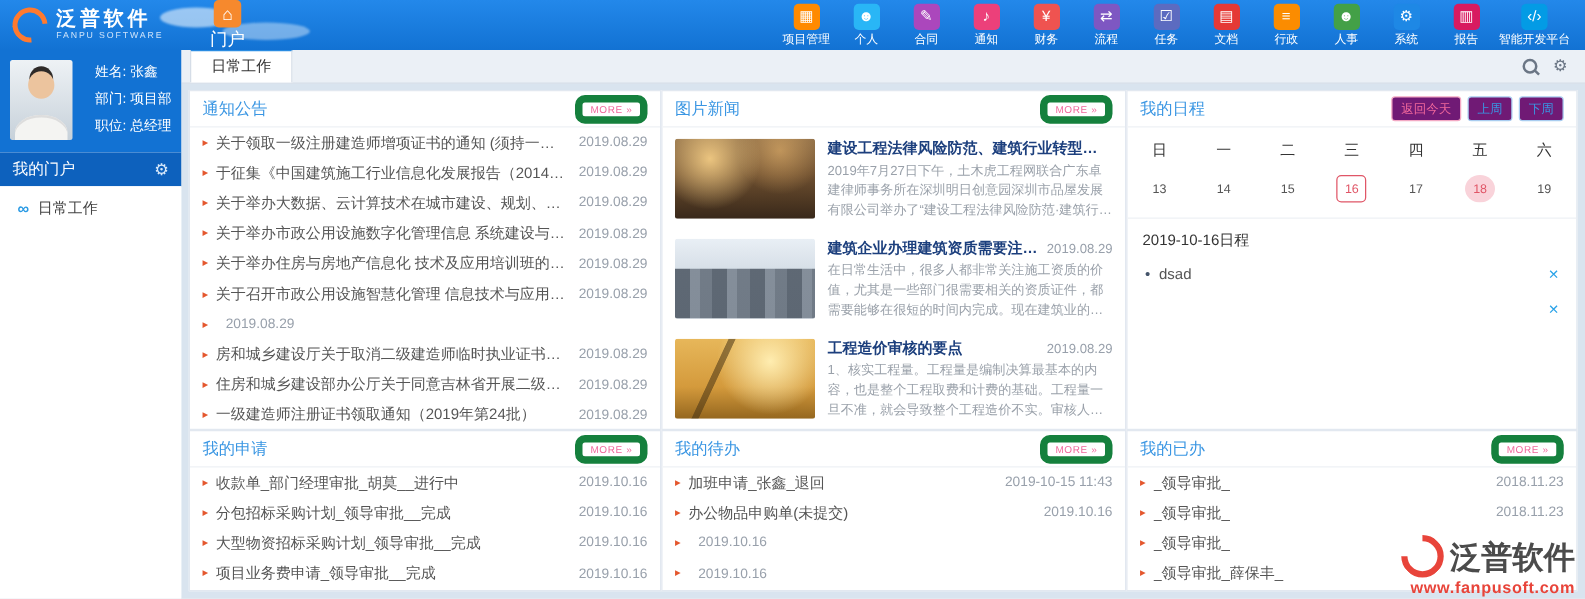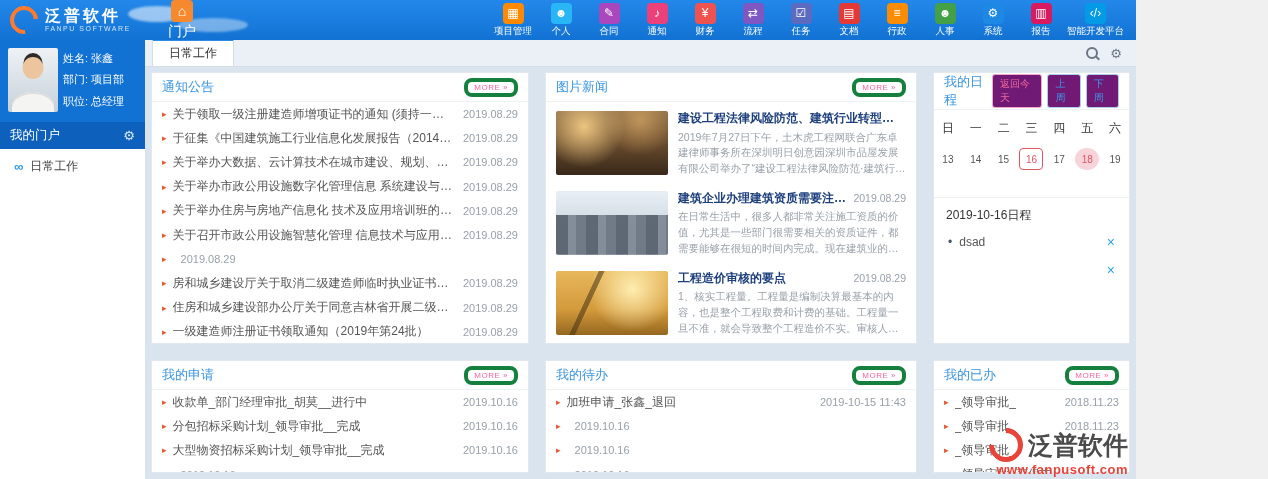--- a/index.html
+++ b/index.html
@@ -1,17 +1,17 @@
 <!DOCTYPE html>
 <html><head>
 <meta charset="utf-8">
 <style>
   html,body{margin:0;padding:0}
   body{font-family:"Liberation Sans","DejaVu Sans",sans-serif;background:#f0f0f0}
-  .page{position:relative;width:1136px;height:479px;background:#d9e4ef;overflow:hidden}
+  .page{position:relative;width:1268px;height:479px;background:#d9e4ef;overflow:hidden}
 
   
   .topbar{position:absolute;top:0;left:0;right:0;height:40px;background:linear-gradient(180deg,#2388ea,#1272d3);display:flex;align-items:center;z-index:6}
   .logo{width:150px;display:flex;align-items:center;gap:7px;padding-left:10px;cursor:pointer}
   .logo-mark{width:20px;height:20px;border-radius:50%;border:4px solid #ff7a2f;border-right-color:transparent;transform:rotate(40deg)}
   .logo-text{display:flex;flex-direction:column;line-height:1.1}
   .logo-title{color:#fff;font-size:16px;font-weight:bold;letter-spacing:3px}
   .logo-sub{color:#cfe4fa;font-size:7px;letter-spacing:1.5px}
   .cloud{position:absolute;background:rgba(255,255,255,.55);border-radius:50%;filter:blur(1px)}
   .c1{left:128px;top:6px;width:58px;height:16px}
@@ -19,45 +19,45 @@
   .portal-item{display:flex;flex-direction:column;align-items:center;margin-left:8px;cursor:pointer;z-index:2}
   .portal-icon{width:22px;height:22px;background:#f6892d;border-radius:4px;color:#fff;font-size:14px;line-height:22px;text-align:center}
   .portal-label{color:#fff;font-size:14px;margin-top:1px}
   .topnav{margin-left:auto;display:flex;align-items:center;gap:4px;padding-right:12px}
   .nav-item{display:flex;flex-direction:column;align-items:center;min-width:44px;cursor:pointer}
   .nav-icon{width:21px;height:21px;border-radius:4px;color:#fff;font-size:12px;line-height:21px;text-align:center;background:#888}
   .nav-label{color:#fff;font-size:9.5px;margin-top:1px;white-space:nowrap}
 
   
   .sidebar{position:absolute;top:40px;left:0;width:145px;bottom:0;background:#fff;z-index:5;display:flex;flex-direction:column}
-  .user-card{background:#1272d3;padding:8px 2px 10px 8px;display:flex;gap:5px}
+  .user-card{background:#1272d3;padding:8px 2px 10px 8px;display:flex;gap:18px}
   .avatar{width:50px;height:64px;background:linear-gradient(180deg,#eef2f5,#c7d1da);border-radius:2px;position:relative;overflow:hidden;flex:0 0 50px}
   .avatar::before{content:"";position:absolute;top:9px;left:50%;transform:translateX(-50%);width:21px;height:22px;border-radius:50%;background:#ecc49e;box-shadow:0 -5px 0 -1px #2e2a28}
   .avatar::after{content:"";position:absolute;bottom:-8px;left:50%;transform:translateX(-50%);width:42px;height:28px;border-radius:50% 50% 0 0;background:#f4f4f2;box-shadow:inset 0 2px 0 #ddd}
   .user-info{color:#fff;font-size:11px;line-height:1.95;white-space:nowrap}
   .portal-header{background:#0d61bd;color:#fff;font-size:12.5px;height:27px;display:flex;align-items:center;justify-content:space-between;padding:0 10px;cursor:pointer}
   .portal-header .gear{font-size:13px;cursor:pointer;color:#d8e9fb}
   .side-menu{background:#fff;flex:1}
   .side-item{display:flex;align-items:center;gap:7px;padding:9px 14px;font-size:12px;color:#444;cursor:pointer}
   .link-icon{color:#2a9ae4;font-size:13px;font-weight:bold}
 
   
   .tabbar{position:absolute;left:145px;right:0;top:40px;height:26px;background:#ebf0f6;border-bottom:1px solid #d5dde7;display:flex;align-items:flex-end;z-index:4}
   .tab{height:25px;background:#fff;padding:0 16px;display:flex;align-items:center;font-size:12px;color:#333;border:1px solid #d5dde7;border-bottom:none;border-top:2px solid #2a8ce2;margin-left:7px;cursor:pointer}
   .tab-tools{margin-left:auto;display:flex;align-items:center;gap:12px;padding:0 14px;height:100%}
   .search-ico{width:8px;height:8px;border:2px solid #6b7685;border-radius:50%;position:relative;display:inline-block;cursor:pointer}
   .search-ico::after{content:"";position:absolute;width:5px;height:2px;background:#6b7685;transform:rotate(45deg);right:-4px;bottom:-2px}
   .gear2{color:#6b7685;font-size:13px;cursor:pointer}
 
   
-  .content{position:absolute;left:145px;right:0;top:66px;bottom:0;padding:6px;display:grid;grid-template-columns:378px 372px 1fr;grid-template-rows:272px 1fr;gap:16px}
+  .content{position:absolute;left:145px;right:0;top:66px;bottom:0;padding:6px;display:grid;grid-template-columns:378px 372px 1fr;grid-template-rows:272px 1fr;gap:0}
   .panel{background:#fff;border:1px solid #e2e8f0;display:flex;flex-direction:column;overflow:hidden;min-width:0}
   .panel-hd{flex:0 0 28px;display:flex;align-items:center;justify-content:space-between;padding:0 10px;border-bottom:1px solid #eef1f5}
   .panel-title{font-size:13px;color:#3a96e3}
-  .more{font-size:8px;color:#f0679b;border:4px solid #15803d;border-radius:8px;padding:1px 6px;letter-spacing:.5px;cursor:pointer;white-space:nowrap}
+  .more{font-size:8px;color:#f0679b;border:6px solid #15803d;border-radius:8px;padding:1px 6px;letter-spacing:.5px;cursor:pointer;white-space:nowrap}
 
   .list{flex:1;overflow:hidden;padding:0 10px}
   .row{display:flex;align-items:center;height:24.2px;font-size:12px;cursor:pointer}
   .arr{color:#e4572e;font-size:9px;margin-right:6px;flex:0 0 auto}
   .txt{flex:1;color:#555;white-space:nowrap;overflow:hidden;text-overflow:ellipsis;min-width:0}
   .date{color:#98a0ab;font-size:11px;margin-left:8px;flex:0 0 auto}
 
   
   .news-list{flex:1;overflow:hidden;padding:2px 10px}
   .news-item{display:flex;gap:10px;padding:7px 0;cursor:pointer}
@@ -75,21 +75,21 @@
   .cal-btns{display:flex;gap:5px}
   .cal-btn{font-size:10px;border-radius:3px;padding:2px 7px;cursor:pointer;background:#701a75}
   .btn-today{color:#f0679b;border:1px solid #f3a9c4}
   .btn-week{color:#3a96e3;border:1px solid #a9cdf0}
   .cal-grid{display:grid;grid-template-columns:repeat(7,1fr);text-align:center}
   .cal-day{font-size:12px;color:#333;padding:10px 0 5px}
   .cal-date{font-size:10px;color:#555;padding:6px 0;cursor:pointer}
   .cal-date .dnum{display:inline-flex;width:22px;height:20px;align-items:center;justify-content:center;border-radius:4px;border:1px solid transparent}
   .cal-date.selected .dnum{border-color:#e05667;color:#e05667}
   .cal-date.highlight .dnum{background:#f9d3da;color:#e05667;border-radius:50%}
-  .day-sec{border-top:1px solid #eef1f5;margin-top:21px;padding:9px 12px 4px;font-size:12px;color:#333}
+  .day-sec{border-top:1px solid #eef1f5;margin-top:6px;padding:9px 12px 4px;font-size:12px;color:#333}
   .ev-row{display:flex;align-items:center;padding:7px 14px;font-size:12px;color:#555}
   .ev-dot{margin-right:7px;color:#44546a}
   .ev-text{flex:1;min-width:0;overflow:hidden;text-overflow:ellipsis;white-space:nowrap}
   .ev-x{margin-left:auto;color:#2aa3e8;font-size:14px;cursor:pointer;line-height:1}
 
   
   .watermark{position:absolute;right:8px;bottom:2px;z-index:10;text-align:right;pointer-events:none}
   .wm-row{display:flex;align-items:center;justify-content:flex-end;gap:5px}
   .wm-mark{width:24px;height:24px;border-radius:50%;border:5px solid #e8443a;border-left-color:transparent;transform:rotate(45deg)}
   .wm-title{font-size:25px;font-weight:bold;color:#4b4b4b}
@@ -419,40 +419,42 @@
           </div>
 
           <div class="row">
             <span class="arr">▸</span>
             <span class="txt">大型物资招标采购计划_领导审批__完成</span>
             <span class="date">2019.10.16</span>
           </div>
 
           <div class="row">
             <span class="arr">▸</span>
+            <span class="txt">项目业务费申请_领导审批__完成</span>
             <span class="date">2019.10.16</span>
           </div>
         </div>
     </section>
 
     <section class="panel">
       <div class="panel-hd">
         <span class="panel-title">我的待办</span>
         <span class="more">MORE »</span>
       </div>
       <div class="list">
 
           <div class="row">
             <span class="arr">▸</span>
             <span class="txt">加班申请_张鑫_退回</span>
             <span class="date">2019-10-15 11:43</span>
           </div>
 
           <div class="row">
             <span class="arr">▸</span>
+            <span class="txt">办公物品申购单(未提交)</span>
             <span class="date">2019.10.16</span>
           </div>
 
           <div class="row">
             <span class="arr">▸</span>
             <span class="date">2019.10.16</span>
           </div>
 
           <div class="row">
             <span class="arr">▸</span>

